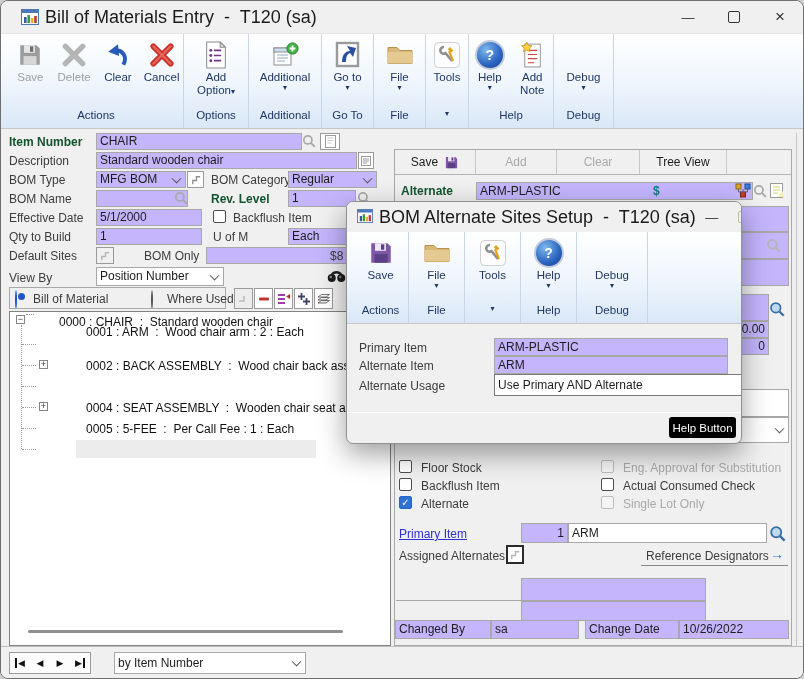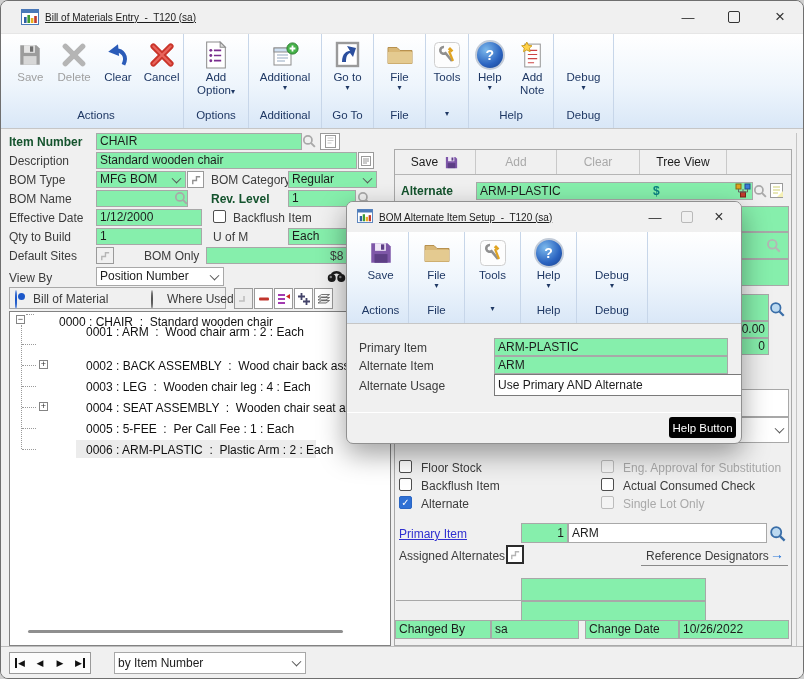--- a/index.html
+++ b/index.html
@@ -1,42 +1,42 @@
 <!DOCTYPE html>
 <html><head>
 <meta charset="utf-8">
 <style>
   html,body{margin:0;padding:0;background:#cfcfcf;font-family:"Liberation Sans","DejaVu Sans",sans-serif;}
   .window{position:relative;width:804px;height:679px;background:#f0f0f0;border:1px solid #6f6f6f;
           border-radius:8px;overflow:hidden;box-sizing:border-box;}
   .abs{position:absolute;box-sizing:border-box;}
   
   .titlebar{left:0;top:0;width:100%;height:32px;background:#f0f0f0;display:flex;align-items:center;}
-  .title-txt{font-size:10px;color:#1b1b1b;white-space:pre;margin-left:8px;text-decoration:underline;}
+  .title-txt{font-size:18px;color:#1b1b1b;white-space:pre;margin-left:8px;}
   .win-ctrls{margin-left:auto;display:flex;height:100%;}
   .wc{width:46px;display:flex;align-items:center;justify-content:center;color:#333;font-size:13px;cursor:default;}
   .wc .maxbox{width:10px;height:10px;border:1.4px solid #333;border-radius:2px;}
   .wc .maxbox.pale{border-color:#b9b9b9;}
   
   .ribbon{left:0;top:32px;width:100%;height:96px;display:flex;padding-left:8px;
           background:linear-gradient(#ffffff,#eef5fc 55%,#d9e7f7);border-top:1px solid #e6e6e6;border-bottom:1px solid #c6c6c6;}
   .rgroup{display:flex;flex-direction:column;border-right:1px solid #c7d6e9;height:100%;}
   .rbtns{flex:1;display:flex;justify-content:center;align-items:flex-start;gap:1px;padding-top:4px;}
   .rlabel{height:19px;text-align:center;font-size:11.5px;color:#1f3864;white-space:pre;}
   .rbtn{display:flex;flex-direction:column;align-items:center;width:100%;padding:0 3px;}
   .rbtn .ric{height:33px;display:flex;align-items:center;justify-content:center;}
   .rbtn .t1,.rbtn .t2{font-size:11.5px;color:#1f3864;line-height:13px;white-space:pre;text-align:center;}
   .rbtn.dis .t1{color:#9f9f9f;}
   .chev{font-size:8px;color:#1f3864;line-height:8px;}
   .help-ic{width:26px;height:26px;border-radius:50%;background:radial-gradient(circle at 35% 30%,#7cb9ec,#2a63c0 60%,#173f8a);
            border:2px solid #c2cbd8;color:#fff;font-weight:bold;font-size:14px;display:flex;align-items:center;justify-content:center;}
   
   .lbl{font-size:12px;color:#3c3c3c;white-space:pre;}
   .b{font-weight:bold;color:#14532d;}
-  .fld{border:1px solid #a8a8a8;background:#86efac;font-size:12px;color:#1c1c1c;padding:0 3px;
+  .fld{border:1px solid #a8a8a8;background:#c4b5fd;font-size:12px;color:#1c1c1c;padding:0 3px;
        line-height:15px;white-space:pre;overflow:hidden;}
   .wht{background:#fff;}
   .selchev{position:absolute;right:5px;top:50%;width:6px;height:6px;border-right:1.5px solid #555;
            border-bottom:1.5px solid #555;transform:translateY(-70%) rotate(45deg);}
   .cb{width:13px;height:13px;border:1px solid #4e4e4e;background:#fff;border-radius:2px;display:flex;
       align-items:center;justify-content:center;}
   .cb.on{background:#2f70d4;border-color:#2a66c4;color:#fff;font-size:10px;font-weight:bold;}
   .cb.dis{border-color:#bcbcbc;background:#f4f4f4;}
   .rad{width:13px;height:13px;border:1px solid #555;border-radius:50%;background:#fff;position:relative;}
   .rad.sel{border-color:#1b57c9;}
@@ -314,21 +314,21 @@
   <span class="abs lbl b" style="left:210px;top:191px">Rev. Level</span>
   <div class="abs fld" style="left:287px;top:189px;width:68px;height:17px"><span>1</span></div>
   <span class="abs" style="left:356px;top:190px">
     <svg width="15" height="15" viewBox="0 0 14 14">
         <circle cx="5.5" cy="5.5" r="3.8" fill="none" stroke="#a9a9a9" stroke-width="1.6"></circle>
         <path d="M8.5 8.5 12 12" stroke="#a9a9a9" stroke-width="1.8"></path>
       </svg>
     </span>
 
   <span class="abs lbl" style="left:8px;top:210px">Effective Date</span>
-  <div class="abs fld" style="left:95px;top:208px;width:106px;height:17px"><span>1/12/2000</span></div>
+  <div class="abs fld" style="left:95px;top:208px;width:106px;height:17px"><span>5/1/2000</span></div>
   <span class="abs cb" style="left:212px;top:209px"></span>
   <span class="abs lbl" style="left:232px;top:210px">Backflush Item</span>
 
   <span class="abs lbl" style="left:8px;top:229px">Qty to Build</span>
   <div class="abs fld" style="left:95px;top:227px;width:106px;height:17px"><span>1</span></div>
   <span class="abs lbl" style="left:212px;top:229px">U of M</span>
   <div class="abs fld" style="left:287px;top:227px;width:101px;height:17px"><span>Each</span></div>
 
   <span class="abs lbl" style="left:8px;top:248px">Default Sites</span>
   <div class="abs minibtn" style="left:95px;top:246px;width:18px;height:17px;background:#f0f0f0">
@@ -397,29 +397,27 @@
   <div class="abs dots-v" style="left:20px;top:324px;height:124px"></div>
   <div class="abs dots-h" style="left:25px;top:313px;width:8px"></div>
   <span class="abs expander" style="left:15px;top:314px"><span>−</span></span>
   <span class="abs trow" style="left:58px;top:314px">0000 : CHAIR  :  Standard wooden chair</span>
   <div class="abs dots-h" style="left:21px;top:343px;width:14px"></div>
   <span class="abs trow" style="left:85px;top:324px">0001 : ARM  :  Wood chair arm : 2 : Each</span>
   <span class="abs expander" style="left:38px;top:359px"><span>+</span></span>
   <div class="abs dots-h" style="left:21px;top:364px;width:14px"></div>
   <span class="abs trow" style="left:85px;top:358px">0002 : BACK ASSEMBLY  :  Wood chair back assem</span>
   <div class="abs dots-h" style="left:21px;top:385px;width:14px"></div>
-  <span class="abs trow" style="left:85px;top:379px">0003 : LEG  :  Wooden chair leg : 4 : Each</span>
   <span class="abs expander" style="left:38px;top:401px"><span>+</span></span>
   <div class="abs dots-h" style="left:21px;top:406px;width:14px"></div>
   <span class="abs trow" style="left:85px;top:400px">0004 : SEAT ASSEMBLY  :  Wooden chair seat assem</span>
   <div class="abs dots-h" style="left:21px;top:427px;width:14px"></div>
   <span class="abs trow" style="left:85px;top:421px">0005 : 5-FEE  :  Per Call Fee : 1 : Each</span>
   <div class="abs" style="left:75px;top:439px;width:240px;height:18px;background:#ececec"></div>
   <div class="abs dots-h" style="left:21px;top:448px;width:14px"></div>
-  <span class="abs trow" style="left:85px;top:442px">0006 : ARM-PLASTIC  :  Plastic Arm : 2 : Each</span>
   <div class="abs" style="left:27px;top:629px;width:315px;height:3px;background:#8f8f8f;border-radius:2px"></div>
 
   
   <div class="abs panel" style="left:393px;top:148px;width:398px;height:497px"></div>
   <div class="abs" style="left:795px;top:132px;width:1px;height:513px;background:#c4c4c4"></div>
 
   
   <div class="abs pbtnrow" style="left:394px;top:149px;width:396px;height:25px">
     <div class="pbtn" style="width:80px">
       <span>Save</span>
@@ -555,21 +553,21 @@
   <div class="abs dialog">
     <div class="abs titlebar" style="height:30px">
       <svg class="abs" style="left:10px;top:7px" width="16" height="14" viewBox="0 0 18 16">
         <rect x="0.5" y="0.5" width="17" height="15" fill="#fff" stroke="#4a79b8"></rect>
           <rect x="0.5" y="0.5" width="17" height="3.5" fill="#4a79b8"></rect>
         <rect x="3" y="8" width="2.6" height="6" fill="#2e5fa3"></rect>
           <rect x="6.4" y="6" width="2.6" height="8" fill="#3f9c35"></rect>
         <rect x="9.8" y="9" width="2.6" height="5" fill="#e8b021"></rect>
           <rect x="13.2" y="7" width="2.6" height="7" fill="#c0392b"></rect>
         </svg>
-      <span class="title-txt" style="margin-left:32px">BOM Alternate Item Setup  -  T120 (sa)</span>
+      <span class="title-txt" style="margin-left:32px">BOM Alternate Sites Setup  -  T120 (sa)</span>
       <div class="win-ctrls" style="margin-right:6px">
         <div class="wc" style="width:32px">
             <span>—</span>
           </div>
         <div class="wc" style="width:32px">
             <span class="maxbox pale"></span>
           </div>
         <div class="wc" style="width:32px;font-size:16px">
             <span>×</span>
           </div>

